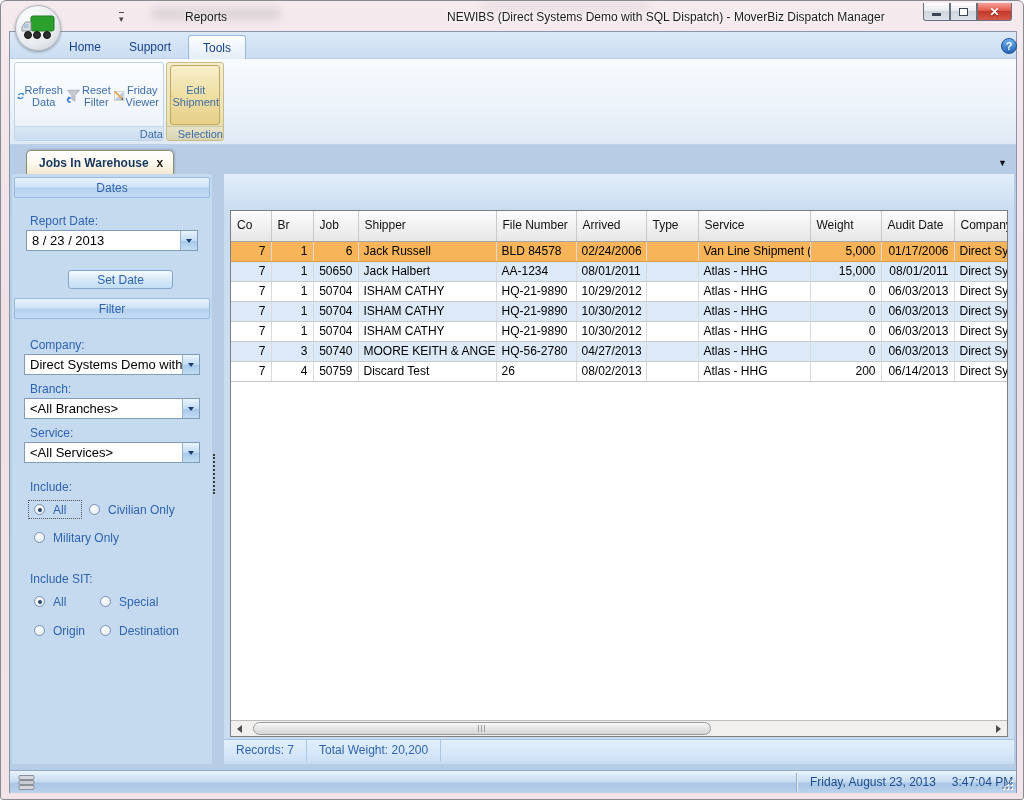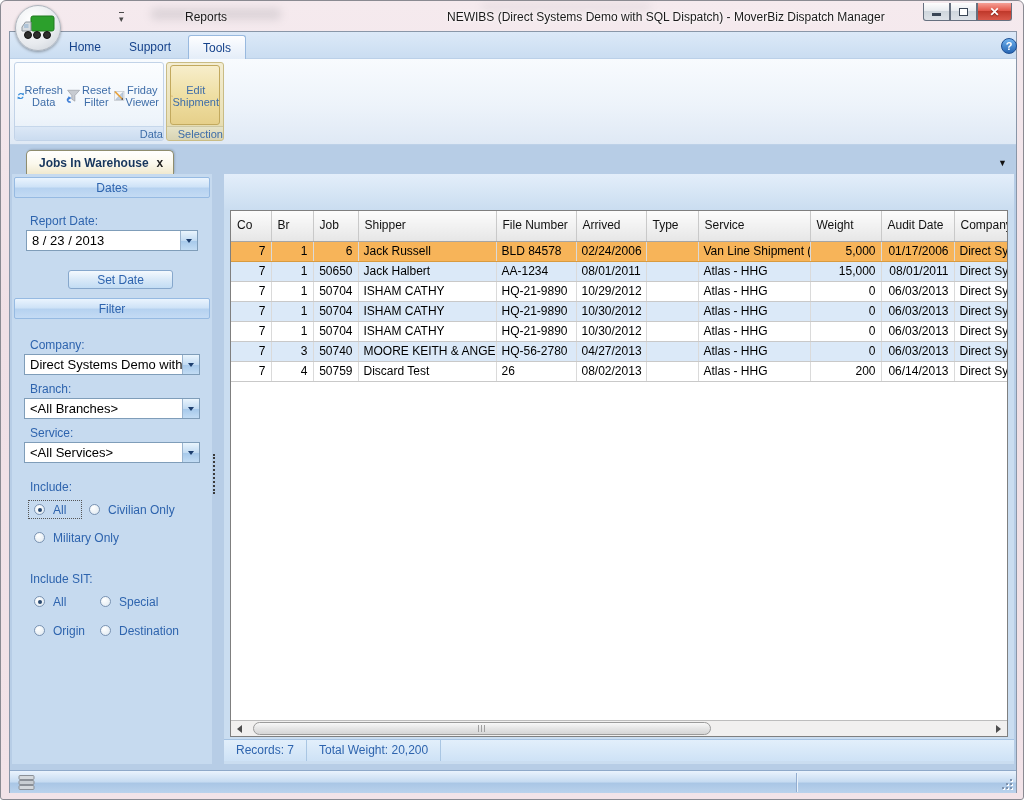--- a/index.html
+++ b/index.html
@@ -438,20 +438,23 @@
       </div>
     </div>
 
     <div class="abs statusbar">
       <svg class="abs" style="left:8px;top:4px;" width="18" height="16" viewBox="0 0 18 16">
         <rect x="1" y="0.5" width="15" height="4" rx="1" fill="#D4D8DC" stroke="#8B9097"></rect>
         <rect x="1" y="5.5" width="15" height="4" rx="1" fill="#C8CDD2" stroke="#8B9097"></rect>
         <rect x="1" y="10.5" width="15" height="4" rx="1" fill="#D4D8DC" stroke="#8B9097"></rect>
       </svg>
       <div class="sb-sep"></div>
+      <div class="sb-date">
+        <span>Friday, August 23, 2013</span><span class="sb-time">3:47:04 PM</span>
+      </div>
       <div class="grip">
         <i style="right:0;bottom:0;position:absolute;"></i>
           <i style="right:4px;bottom:0;position:absolute;"></i>
           <i style="right:8px;bottom:0;position:absolute;"></i>
         <i style="right:0;bottom:4px;position:absolute;"></i>
           <i style="right:4px;bottom:4px;position:absolute;"></i>
         <i style="right:0;bottom:8px;position:absolute;"></i>
       </div>
     </div>
   </div>

